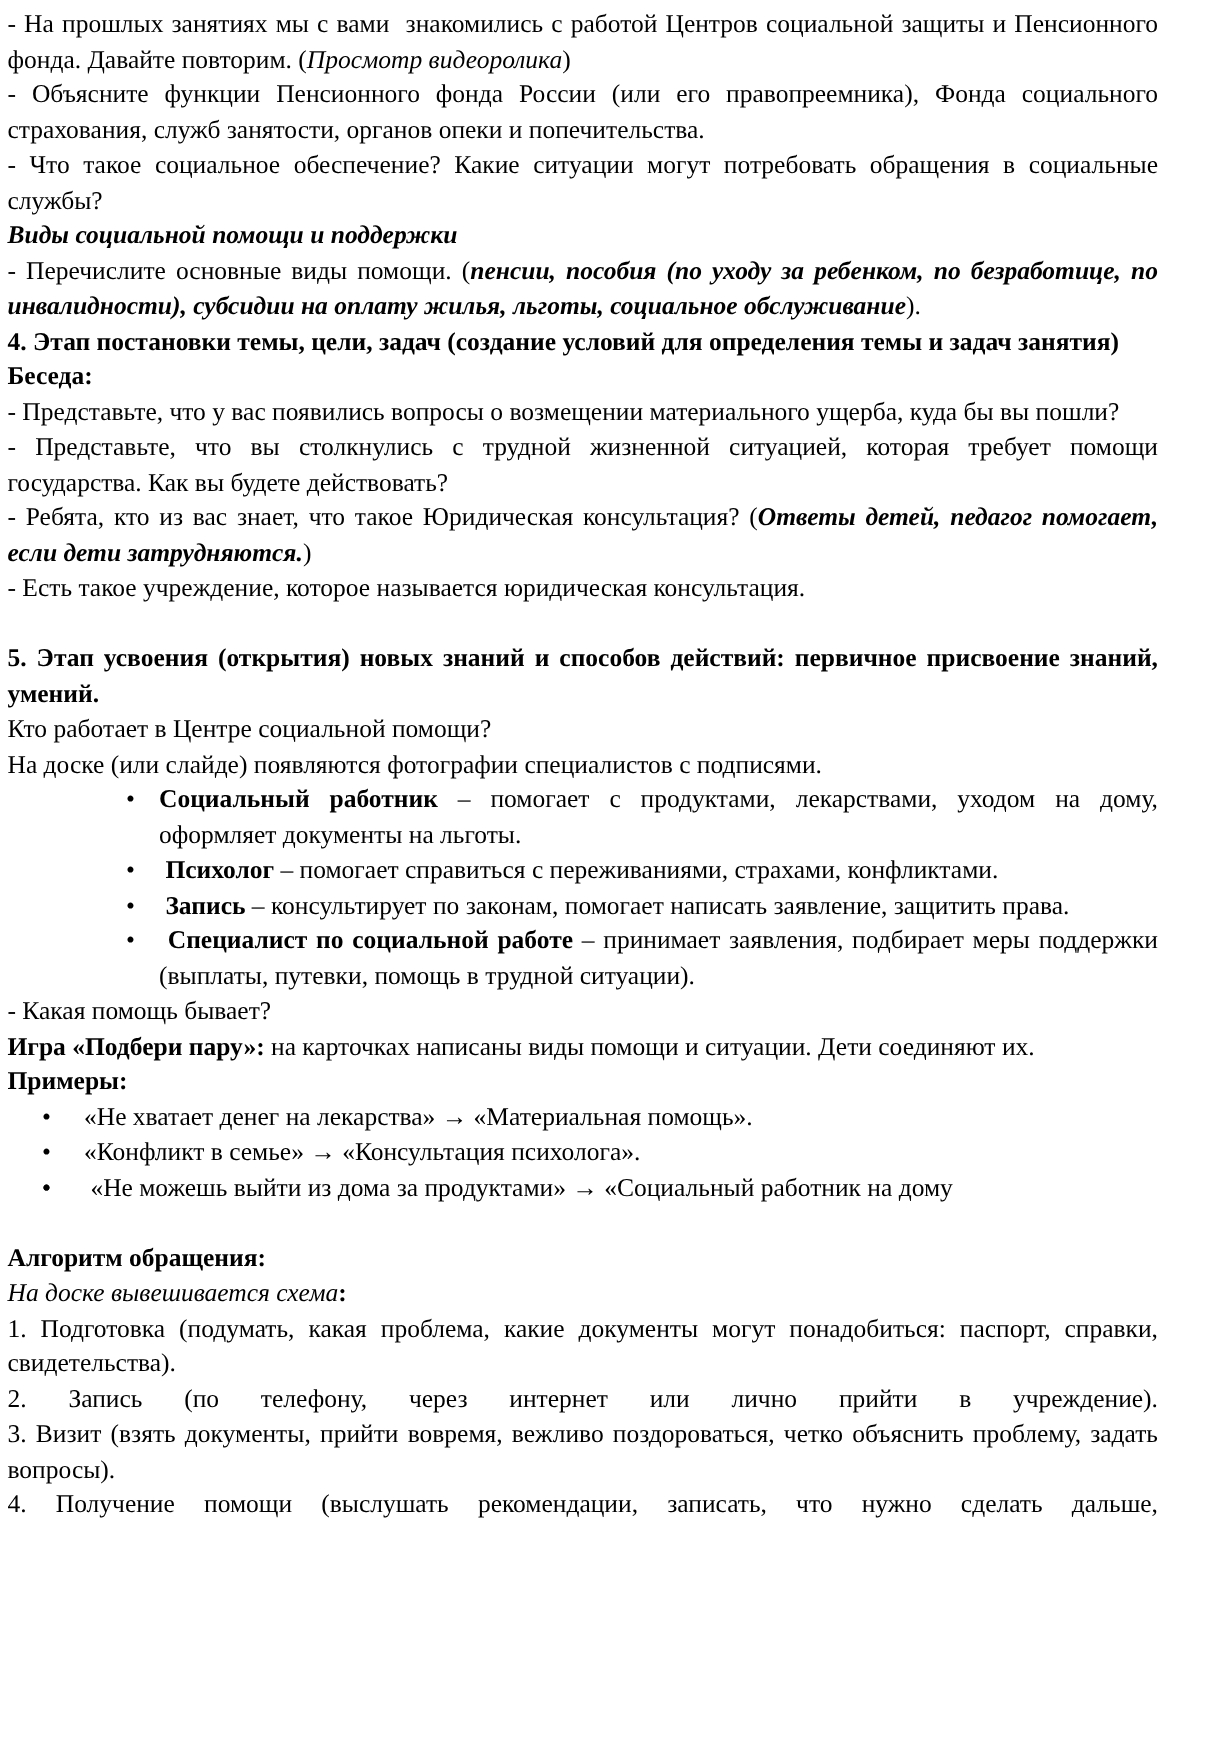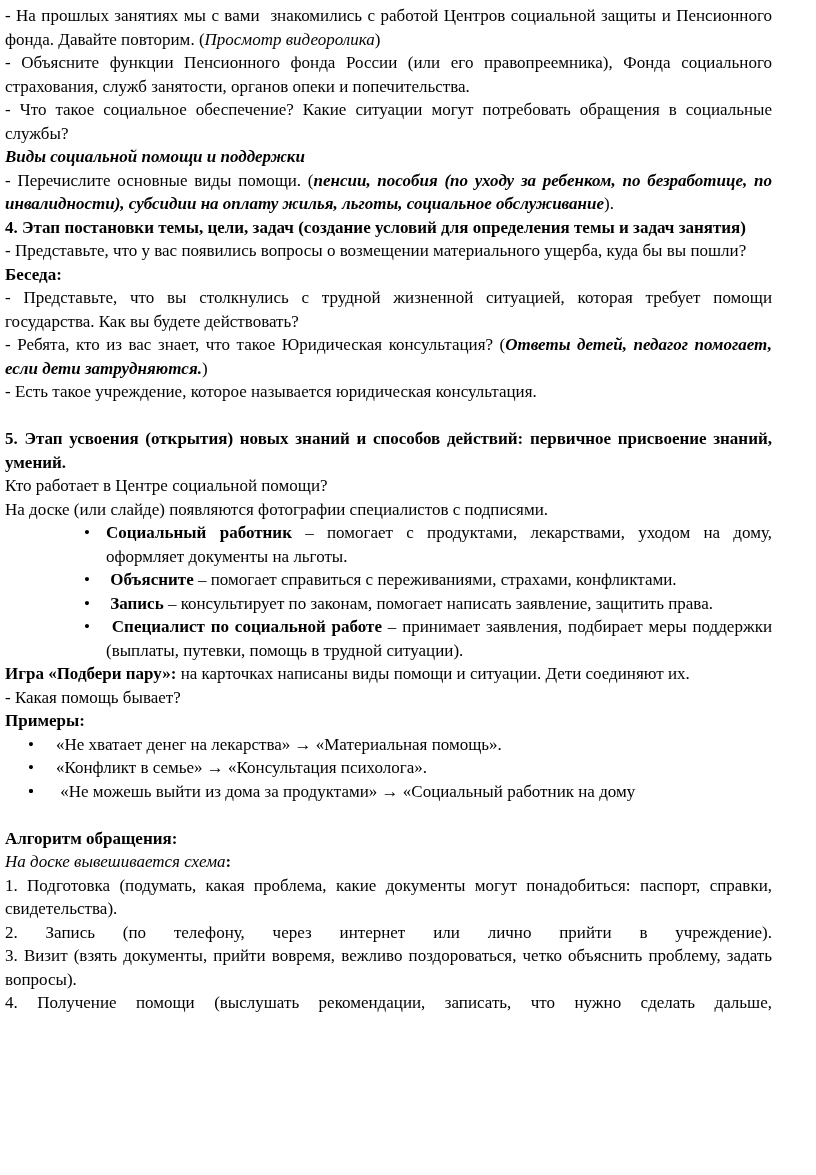--- a/index.html
+++ b/index.html
@@ -31,49 +31,49 @@
   <p class="para">- Объясните функции Пенсионного фонда России (или его правопреемника), Фонда социального страхования, служб занятости, органов опеки и попечительства.</p>
 
   <p class="para">- Что такое социальное обеспечение? Какие ситуации могут потребовать обращения в социальные службы?</p>
 
   <p class="para bi">Виды социальной помощи и поддержки</p>
 
   <p class="para"><span>- Перечислите основные виды помощи. (</span><span class="bi">пенсии, пособия (по уходу за ребенком, по безработице, по инвалидности), субсидии на оплату жилья, льготы, социальное обслуживание</span><span>).</span></p>
 
   <p class="para b">4. Этап постановки темы, цели, задач (создание условий для определения темы и задач занятия)</p>
 
+  <p class="para b">Беседа:</p>
+
   <p class="para">- Представьте, что у вас появились вопросы о возмещении материального ущерба, куда бы вы пошли?</p>
-
-  <p class="para b">Беседа:</p>
 
   <p class="para">- Представьте, что вы столкнулись с трудной жизненной ситуацией, которая требует помощи государства. Как вы будете действовать?</p>
 
   <p class="para"><span>- Ребята, кто из вас знает, что такое Юридическая консультация? (</span><span class="bi">Ответы детей, педагог помогает, если дети затрудняются.</span><span>)</span></p>
 
   <p class="para">- Есть такое учреждение, которое называется юридическая консультация.</p>
 
   <p class="para blank"></p>
 
   <p class="para b">5. Этап усвоения (открытия) новых знаний и способов действий: первичное присвоение знаний, умений.</p>
 
   <p class="para">Кто работает в Центре социальной помощи?</p>
 
   <p class="para">На доске (или слайде) появляются фотографии специалистов с подписями.</p>
 
   <div class="li li1"><span class="bullet">•</span><span class="b">Социальный работник</span><span> – помогает с продуктами, лекарствами, уходом на дому, оформляет документы на льготы.</span></div>
 
-  <div class="li li1"><span class="bullet">•</span><span class="b"> Объясните</span><span> – помогает справиться с переживаниями, страхами, конфликтами.</span></div>
+  <div class="li li1"><span class="bullet">•</span><span class="b"> Психолог</span><span> – помогает справиться с переживаниями, страхами, конфликтами.</span></div>
 
   <div class="li li1"><span class="bullet">•</span><span class="b"> Запись</span><span> – консультирует по законам, помогает написать заявление, защитить права.</span></div>
 
   <div class="li li1"><span class="bullet">•</span><span class="b"> Специалист по социальной работе</span><span> – принимает заявления, подбирает меры поддержки (выплаты, путевки, помощь в трудной ситуации).</span></div>
 
+  <p class="para">- Какая помощь бывает?</p>
+
   <p class="para"><span class="b">Игра «Подбери пару»:</span><span> на карточках написаны виды помощи и ситуации. Дети соединяют их.</span></p>
-
-  <p class="para">- Какая помощь бывает?</p>
 
   <p class="para b">Примеры:</p>
 
   <div class="li li2"><span class="bullet">•</span><span>«Не хватает денег на лекарства» → «Материальная помощь».</span></div>
 
   <div class="li li2"><span class="bullet">•</span><span>«Конфликт в семье» → «Консультация психолога».</span></div>
 
   <div class="li li2"><span class="bullet">•</span></div>
 
   <div class="li li2"><span class="bullet">•</span><span> «Не можешь выйти из дома за продуктами» → «Социальный работник на дому</span></div>

